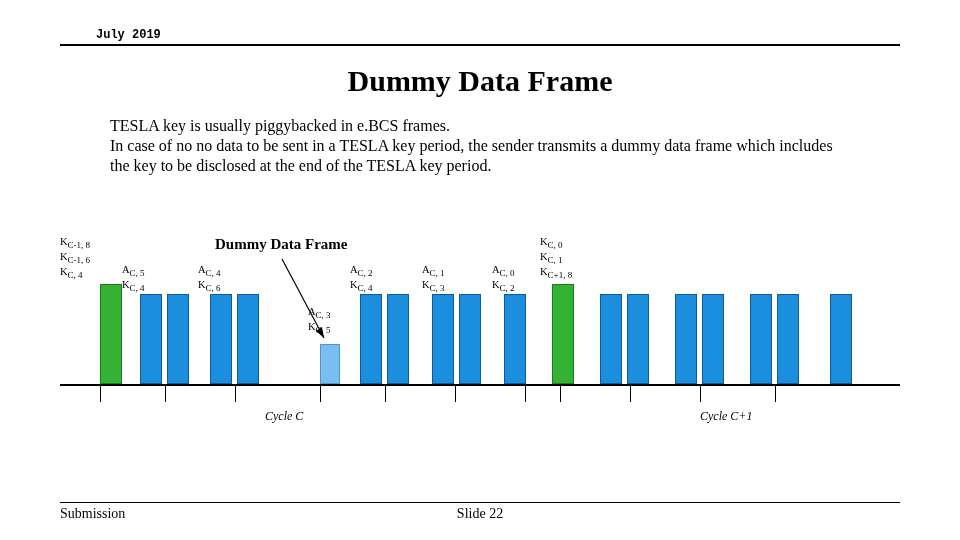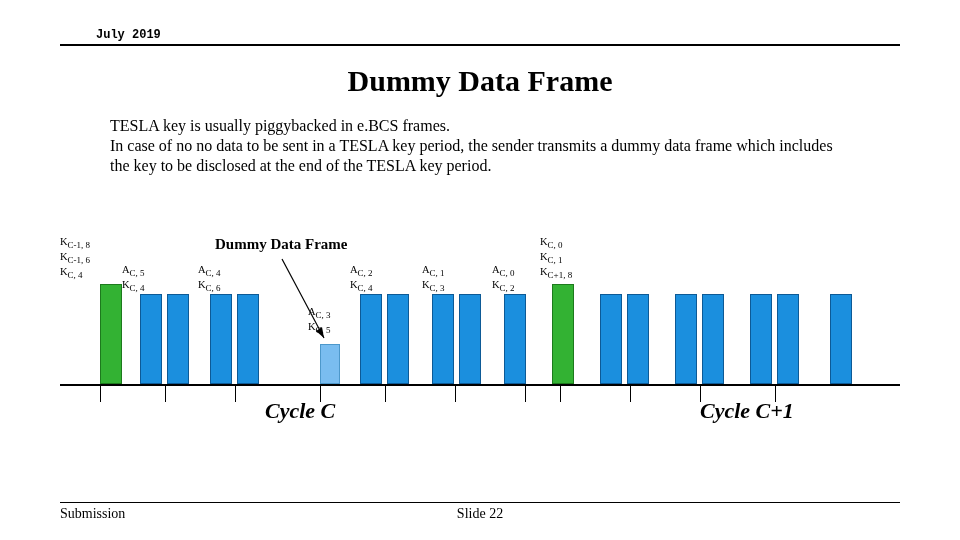--- a/index.html
+++ b/index.html
@@ -7,21 +7,21 @@
 .hdr { display: flex; justify-content: space-between; font-weight: bold; font-size: 12px; padding: 28px 96px 2px; font-family: Liberation Mono, monospace; }
 .hdr-rule { height: 2px; background: #000; margin: 0 60px; }
 .title { text-align: center; font-weight: bold; font-size: 30px; margin: 18px 0 18px; }
 .body-txt { font-size: 16px; padding: 0 110px; line-height: 1.25; }
 .diagram { position: relative; margin: 30px 60px 0; height: 220px; }
 .baseline { position: absolute; bottom: 40px; left: 0; right: 0; height: 2px; background: #000; }
 .bar { position: absolute; bottom: 42px; width: 22px; background: #1b8fde; border: 1px solid #0d5a96; }
 .bar.green { background: #33b233; border-color: #1d7a1d; }
 .bar.small { background: #7abdf0; border-color: #4d98cb; height: 40px; width: 20px; }
 .tick { position: absolute; bottom: 24px; width: 1px; height: 16px; background: #000; }
-.cyc-lbl { position: absolute; bottom: 2px; font-style: italic; font-size: 22px; font-weight: bold; }
+.cyc-lbl { position: absolute; bottom: 2px; font-style: italic; font-size: 12px; }
 .frame-lbl { position: absolute; font-size: 14px; line-height: 1.1; text-align: left; }
 .arrow-lbl { position: absolute; font-size: 15px; font-weight: bold; }
 .sub-row { font-size: 10.5px; white-space: nowrap; }
 .sub-row sub { font-size: 9px; }
 .ftr-rule { height: 1.5px; background: #000; margin: 0 60px; }
 .ftr { display: flex; font-size: 14px; padding: 3px 60px 0; }
 .ftr-c { position: absolute; left: 50%; transform: translateX(-50%); }
 svg.arrow { position: absolute; }
 </style>
 </head>

